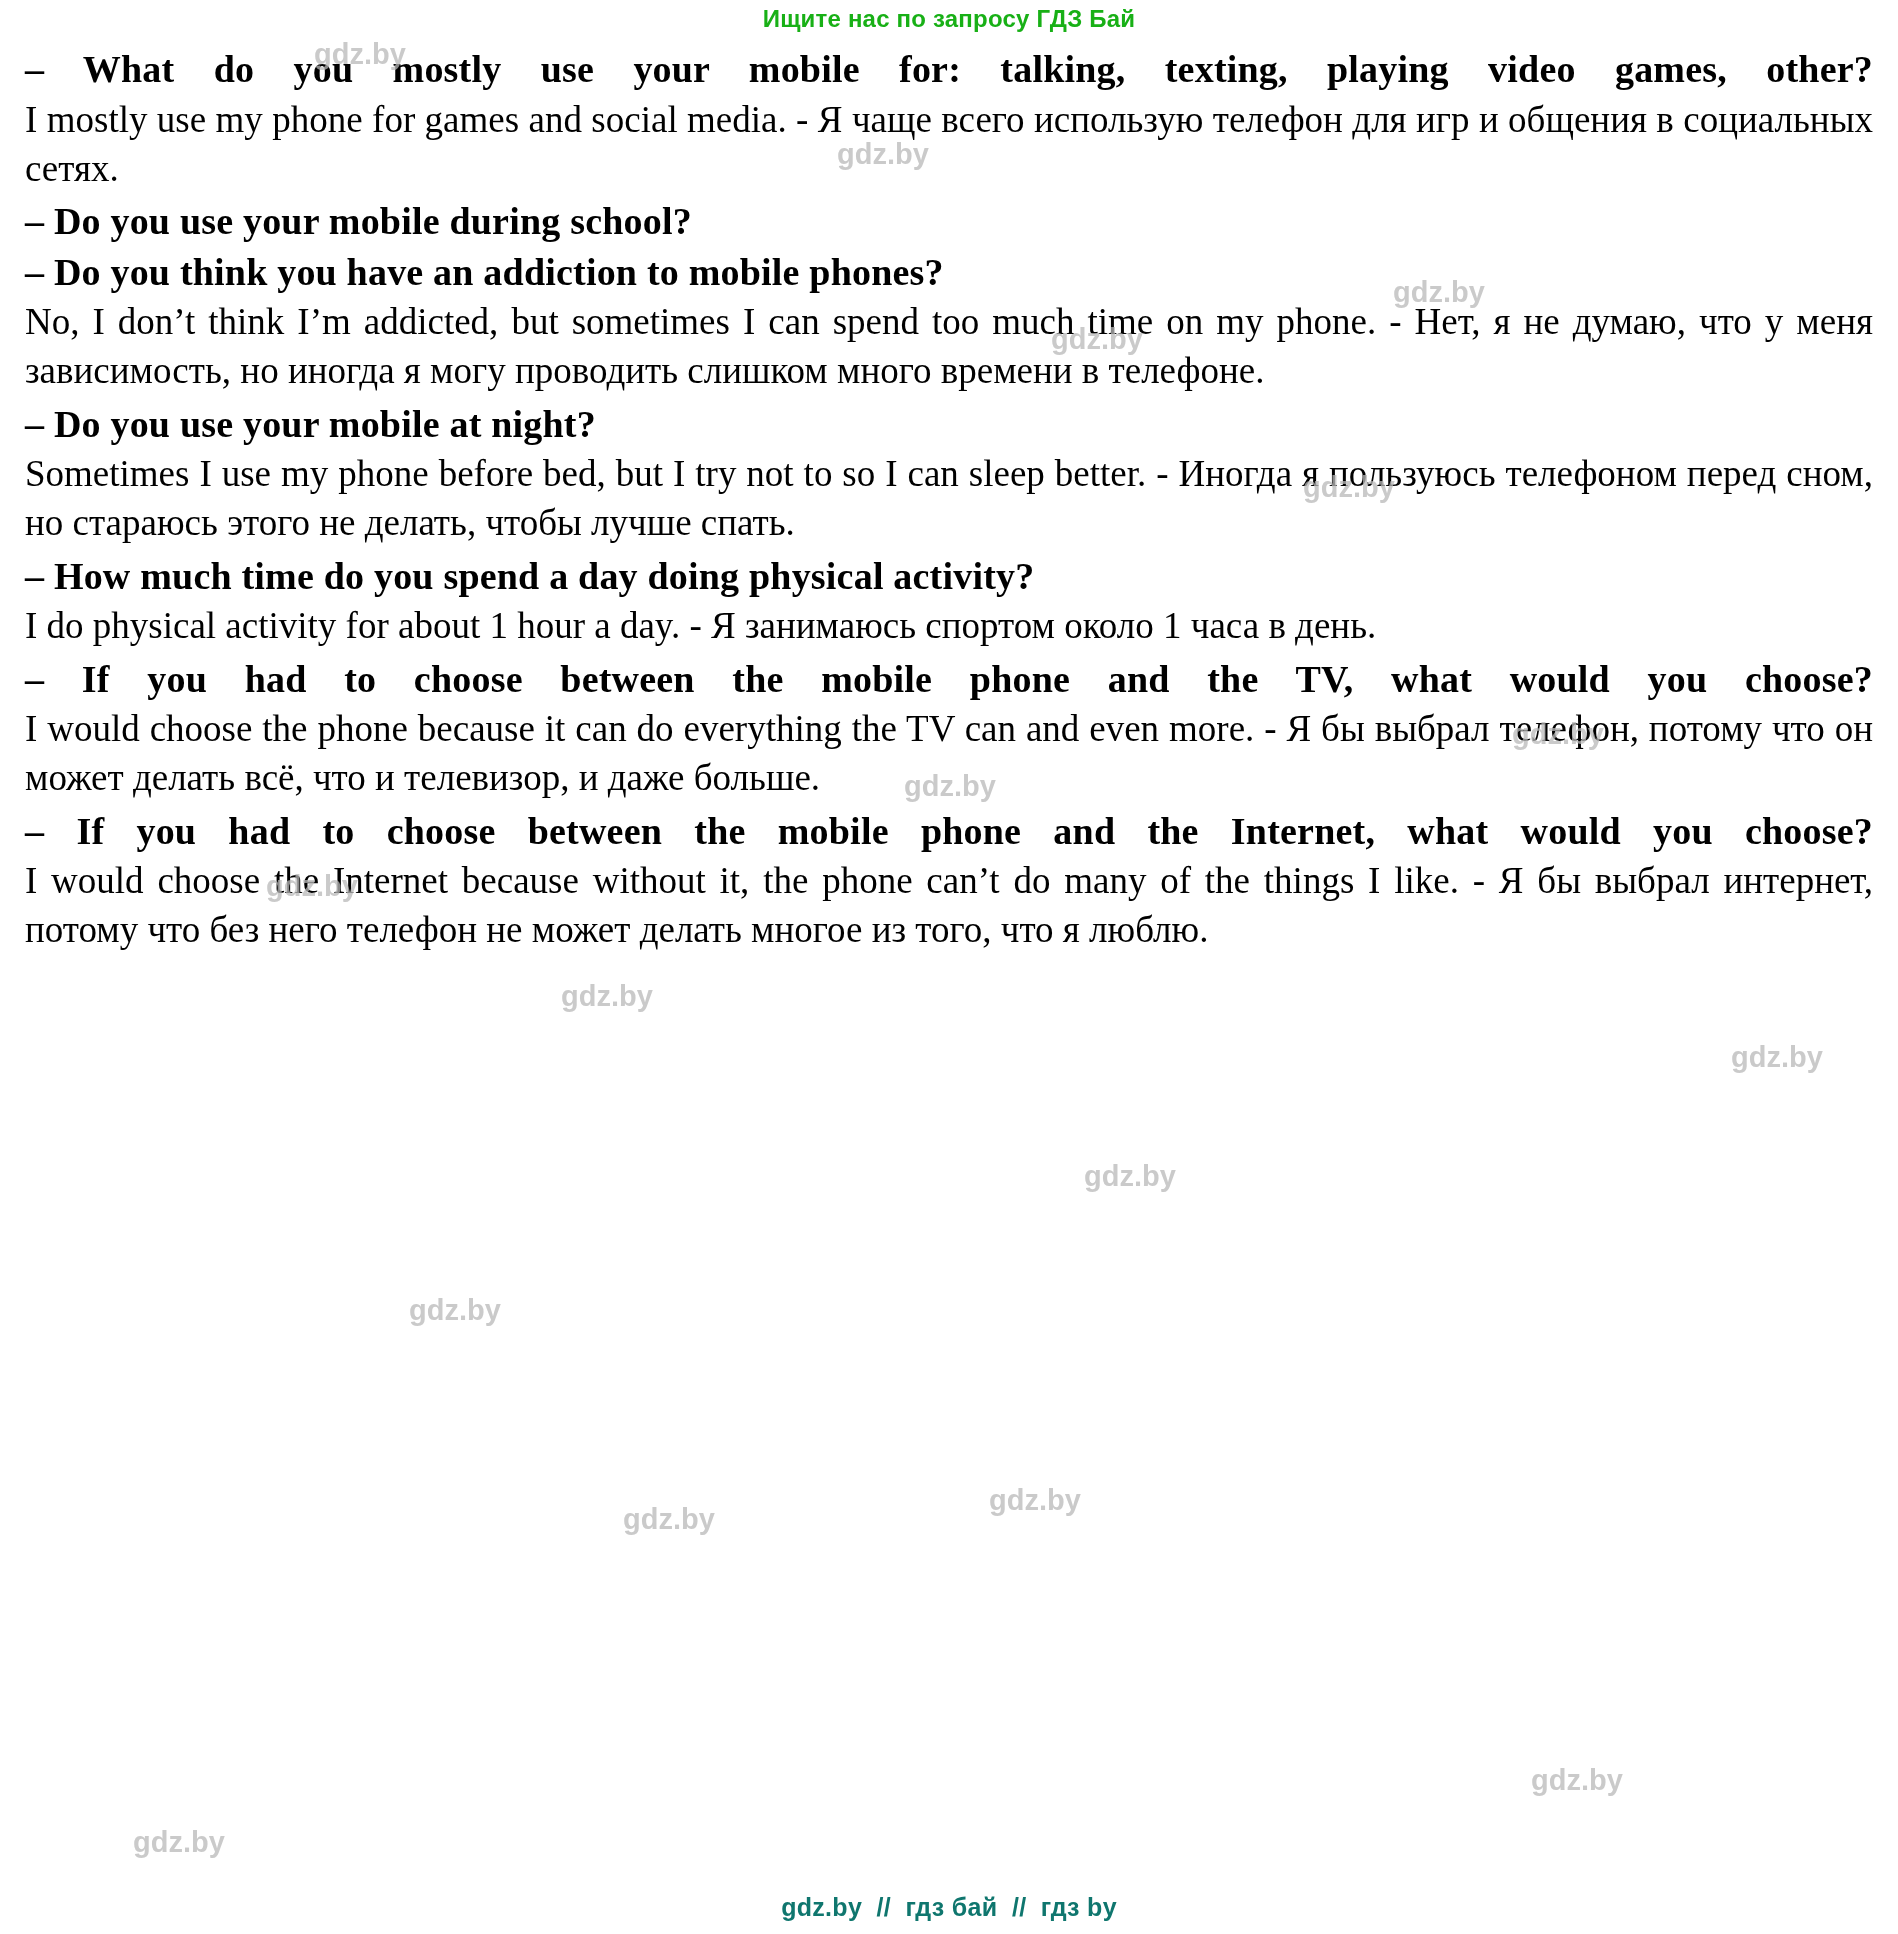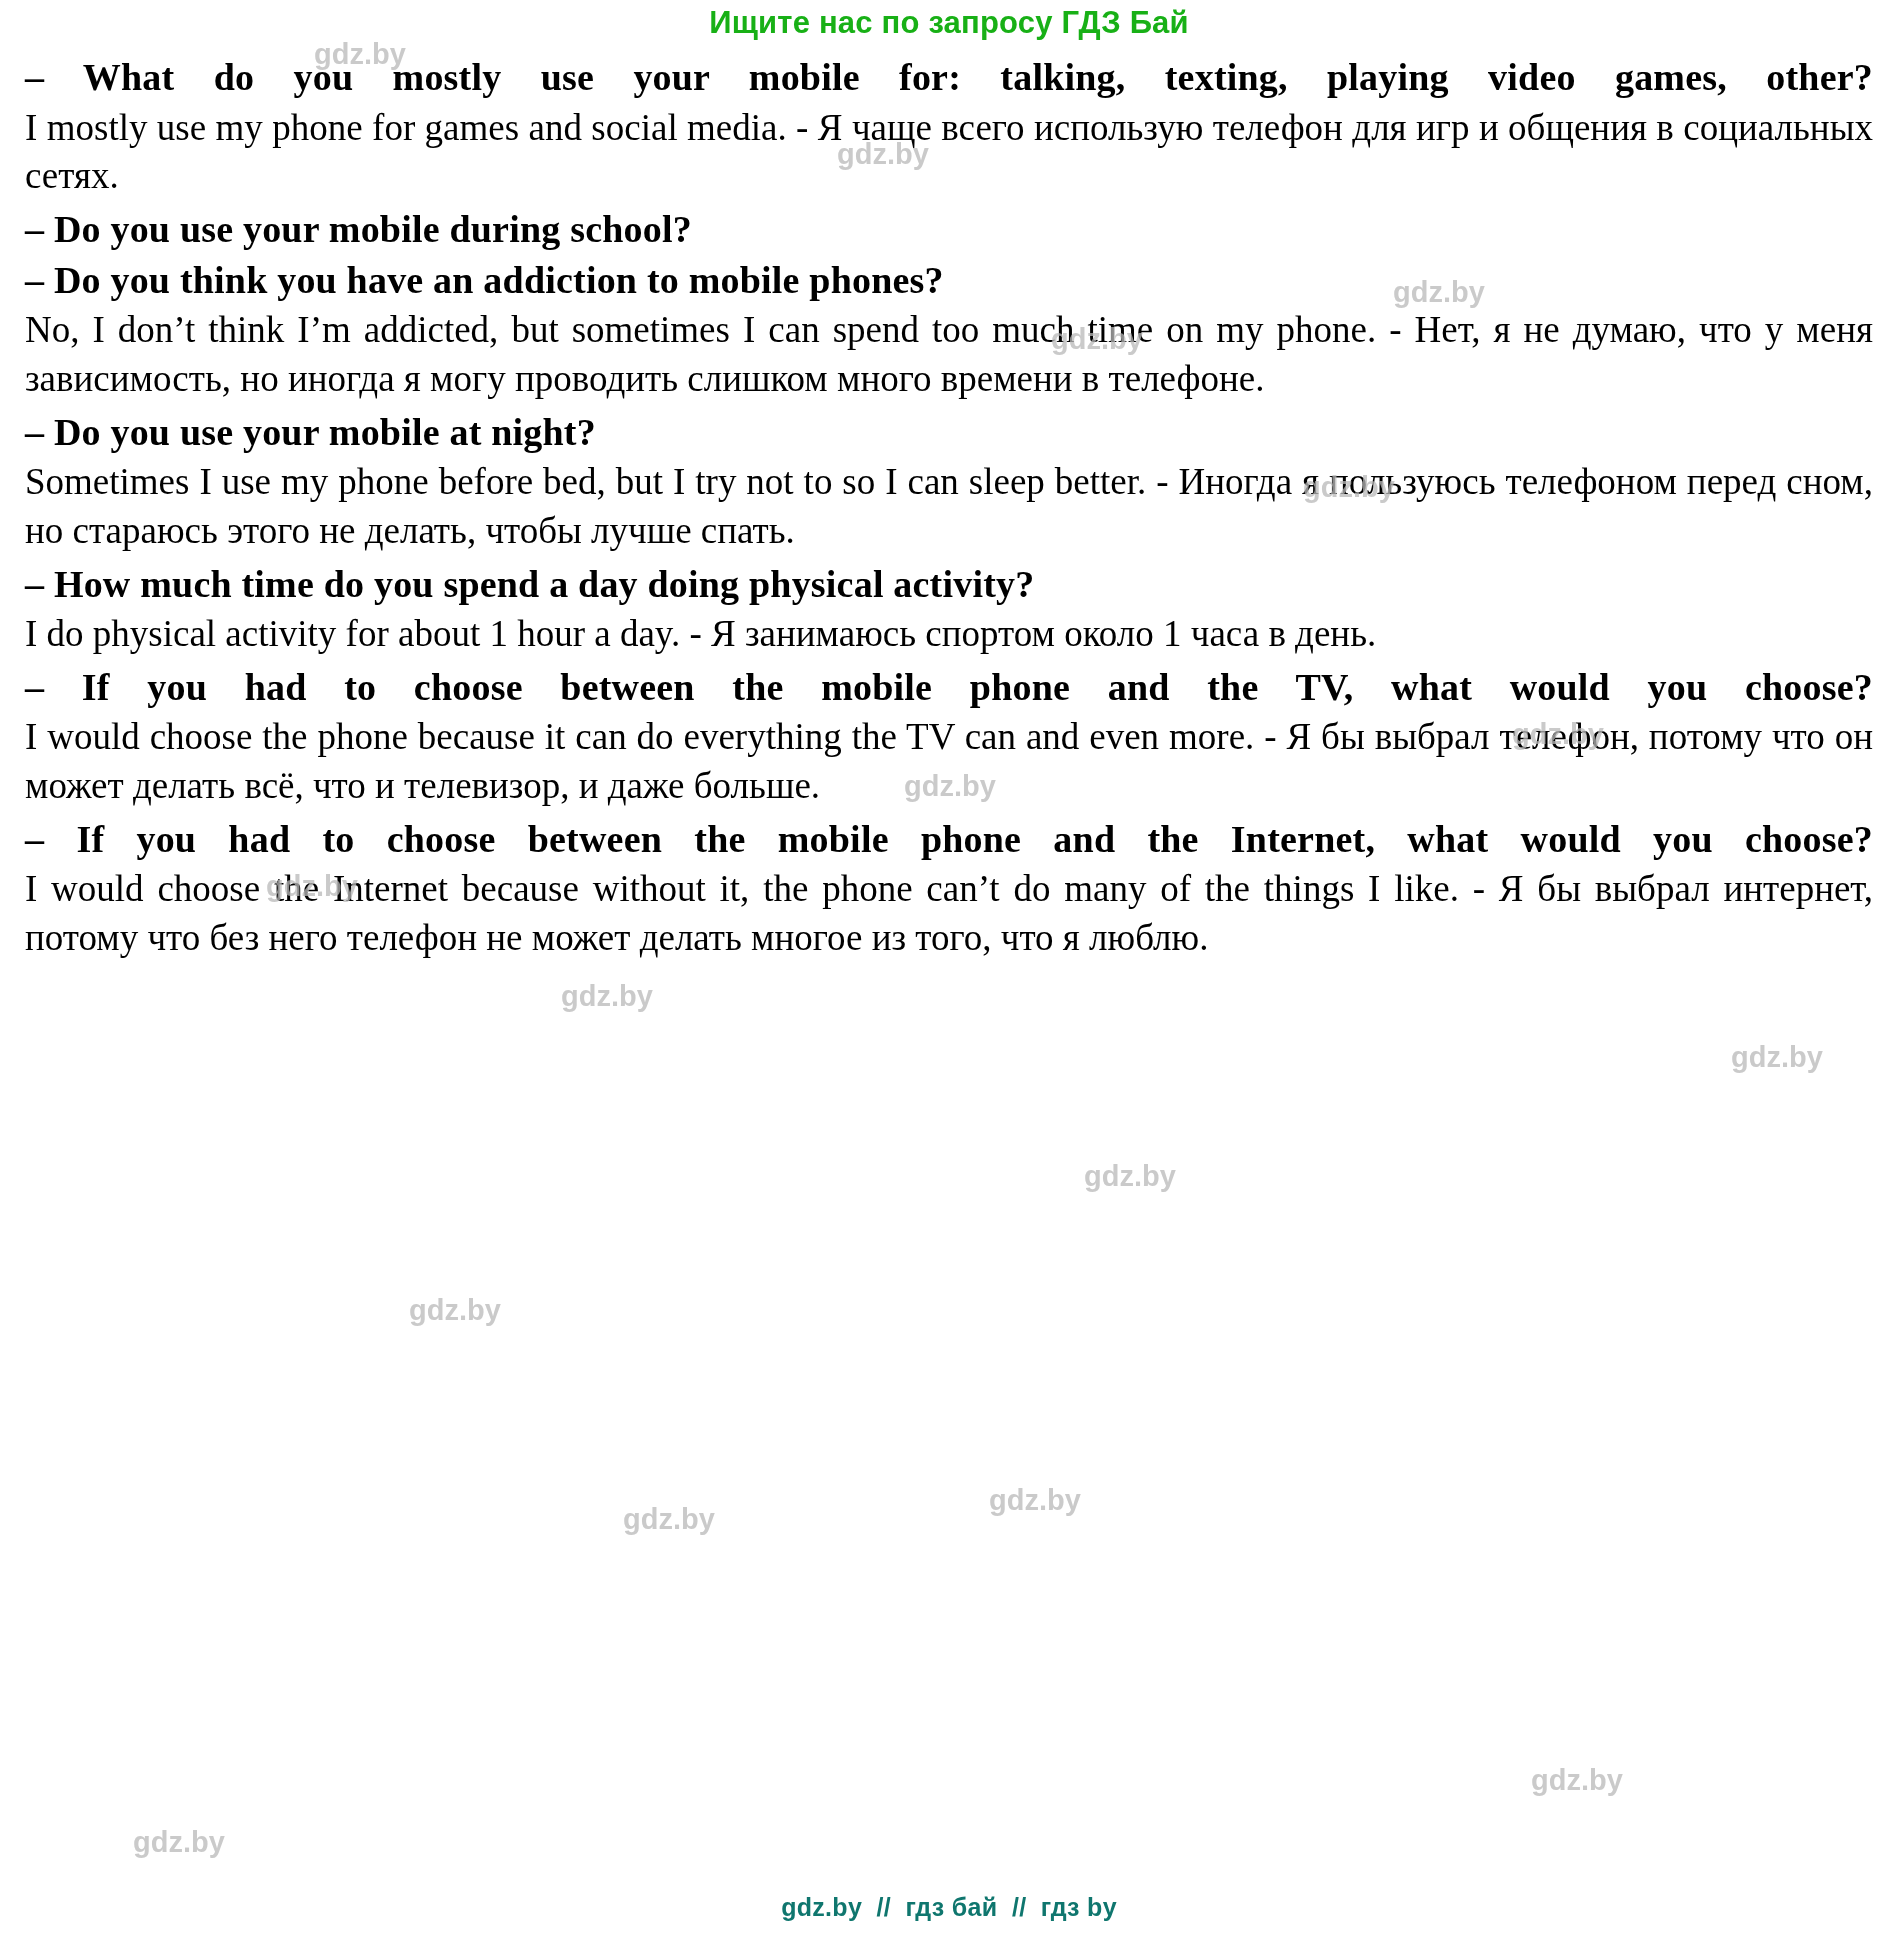--- a/index.html
+++ b/index.html
@@ -19,21 +19,21 @@
     position: relative;
     width: 1898px;
     height: 1935px;
     box-sizing: border-box;
     padding: 0 25px;
   }
   .top-banner {
     width: 100%;
     text-align: center;
     font-family: "Liberation Sans", sans-serif;
-    font-size: 31px;
+    font-size: 24px;
     font-weight: bold;
     color: #18b016;
     padding-top: 5.7px;
     line-height: 1.1;
     letter-spacing: 0.2px;
   }
   .content {
     margin-top: 13.3px;
   }
   .q {

